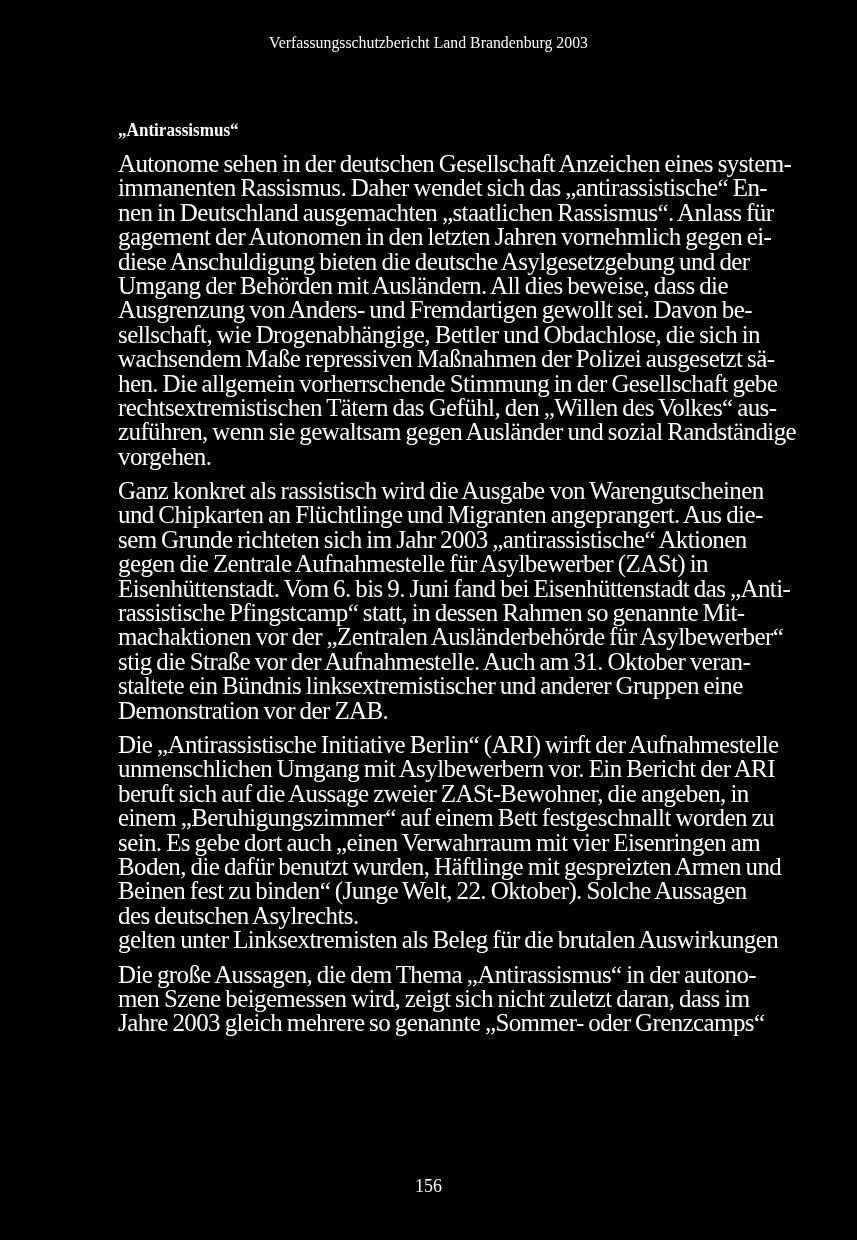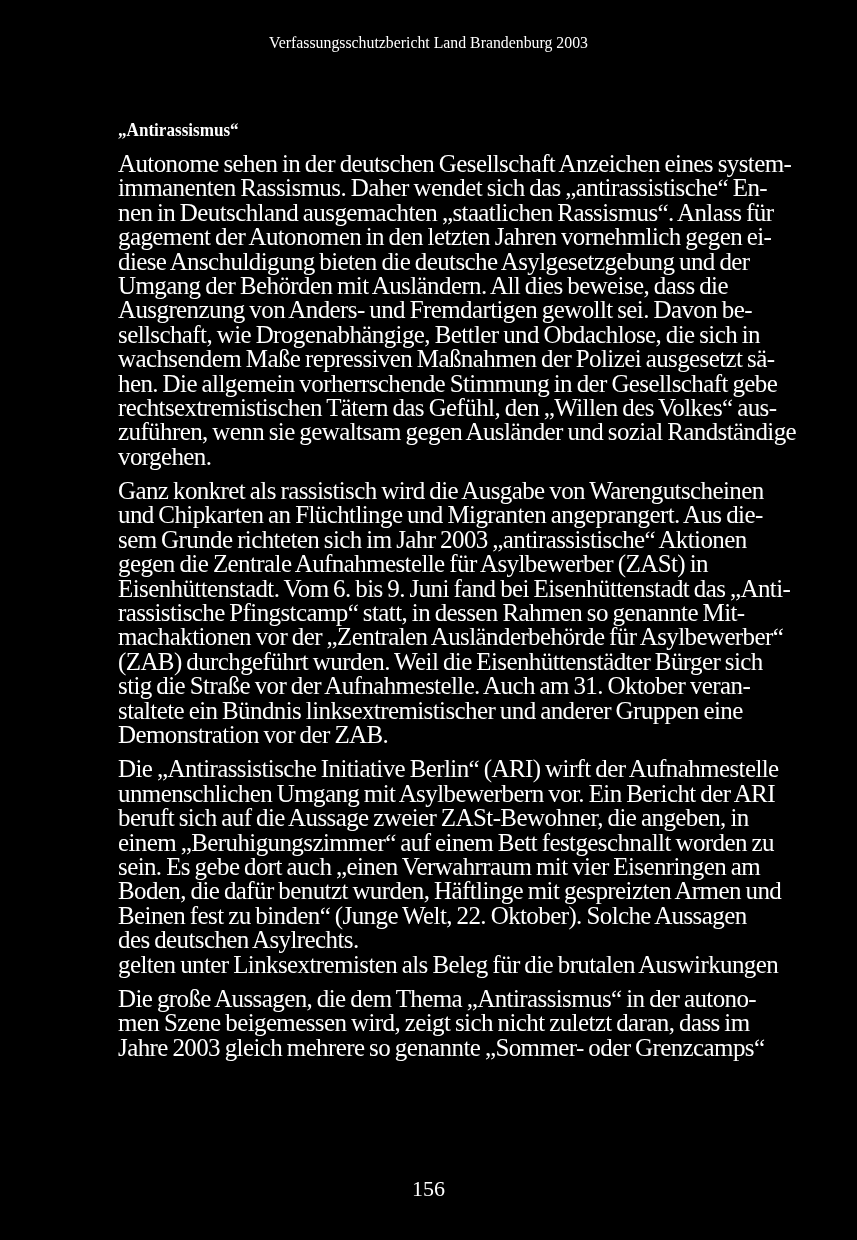--- a/index.html
+++ b/index.html
@@ -56,21 +56,21 @@
     }
     .line.last {
       text-align-last: left;
     }
     .page-number {
       position: absolute;
       top: 1176px;
       left: 0;
       width: 857px;
       text-align: center;
-      font-size: 22px;
+      font-size: 18px;
     }
   </style>
 </head>
 <body>
 
 <div class="running-header">Verfassungsschutzbericht Land Brandenburg 2003</div>
 
 <div class="content">
   <div class="section-title">„Antirassismus“</div>
 
@@ -91,21 +91,20 @@
   </div>
 
   <div class="para">
     <span class="line">Ganz konkret als rassistisch wird die Ausgabe von Warengutscheinen</span>
     <span class="line">und Chipkarten an Flüchtlinge und Migranten angeprangert. Aus die-</span>
     <span class="line">sem Grunde richteten sich im Jahr 2003 „antirassistische“ Aktionen</span>
     <span class="line">gegen die Zentrale Aufnahmestelle für Asylbewerber (ZASt) in</span>
     <span class="line">Eisenhüttenstadt. Vom 6. bis 9. Juni fand bei Eisenhüttenstadt das „Anti-</span>
     <span class="line">rassistische Pfingstcamp“ statt, in dessen Rahmen so genannte Mit-</span>
     <span class="line">machaktionen vor der „Zentralen Ausländerbehörde für Asylbewerber“</span>
-    <span class="line">(ZAB) durchgeführt wurden. Weil die Eisenhüttenstädter Bürger sich</span>
     <span class="line">stig die Straße vor der Aufnahmestelle. Auch am 31. Oktober veran-</span>
     <span class="line">staltete ein Bündnis linksextremistischer und anderer Gruppen eine</span>
     <span class="line last">Demonstration vor der ZAB.</span>
   </div>
 
   <div class="para">
     <span class="line">Die „Antirassistische Initiative Berlin“ (ARI) wirft der Aufnahmestelle</span>
     <span class="line">unmenschlichen Umgang mit Asylbewerbern vor. Ein Bericht der ARI</span>
     <span class="line">beruft sich auf die Aussage zweier ZASt-Bewohner, die angeben, in</span>
     <span class="line">einem „Beruhigungszimmer“ auf einem Bett festgeschnallt worden zu</span>

